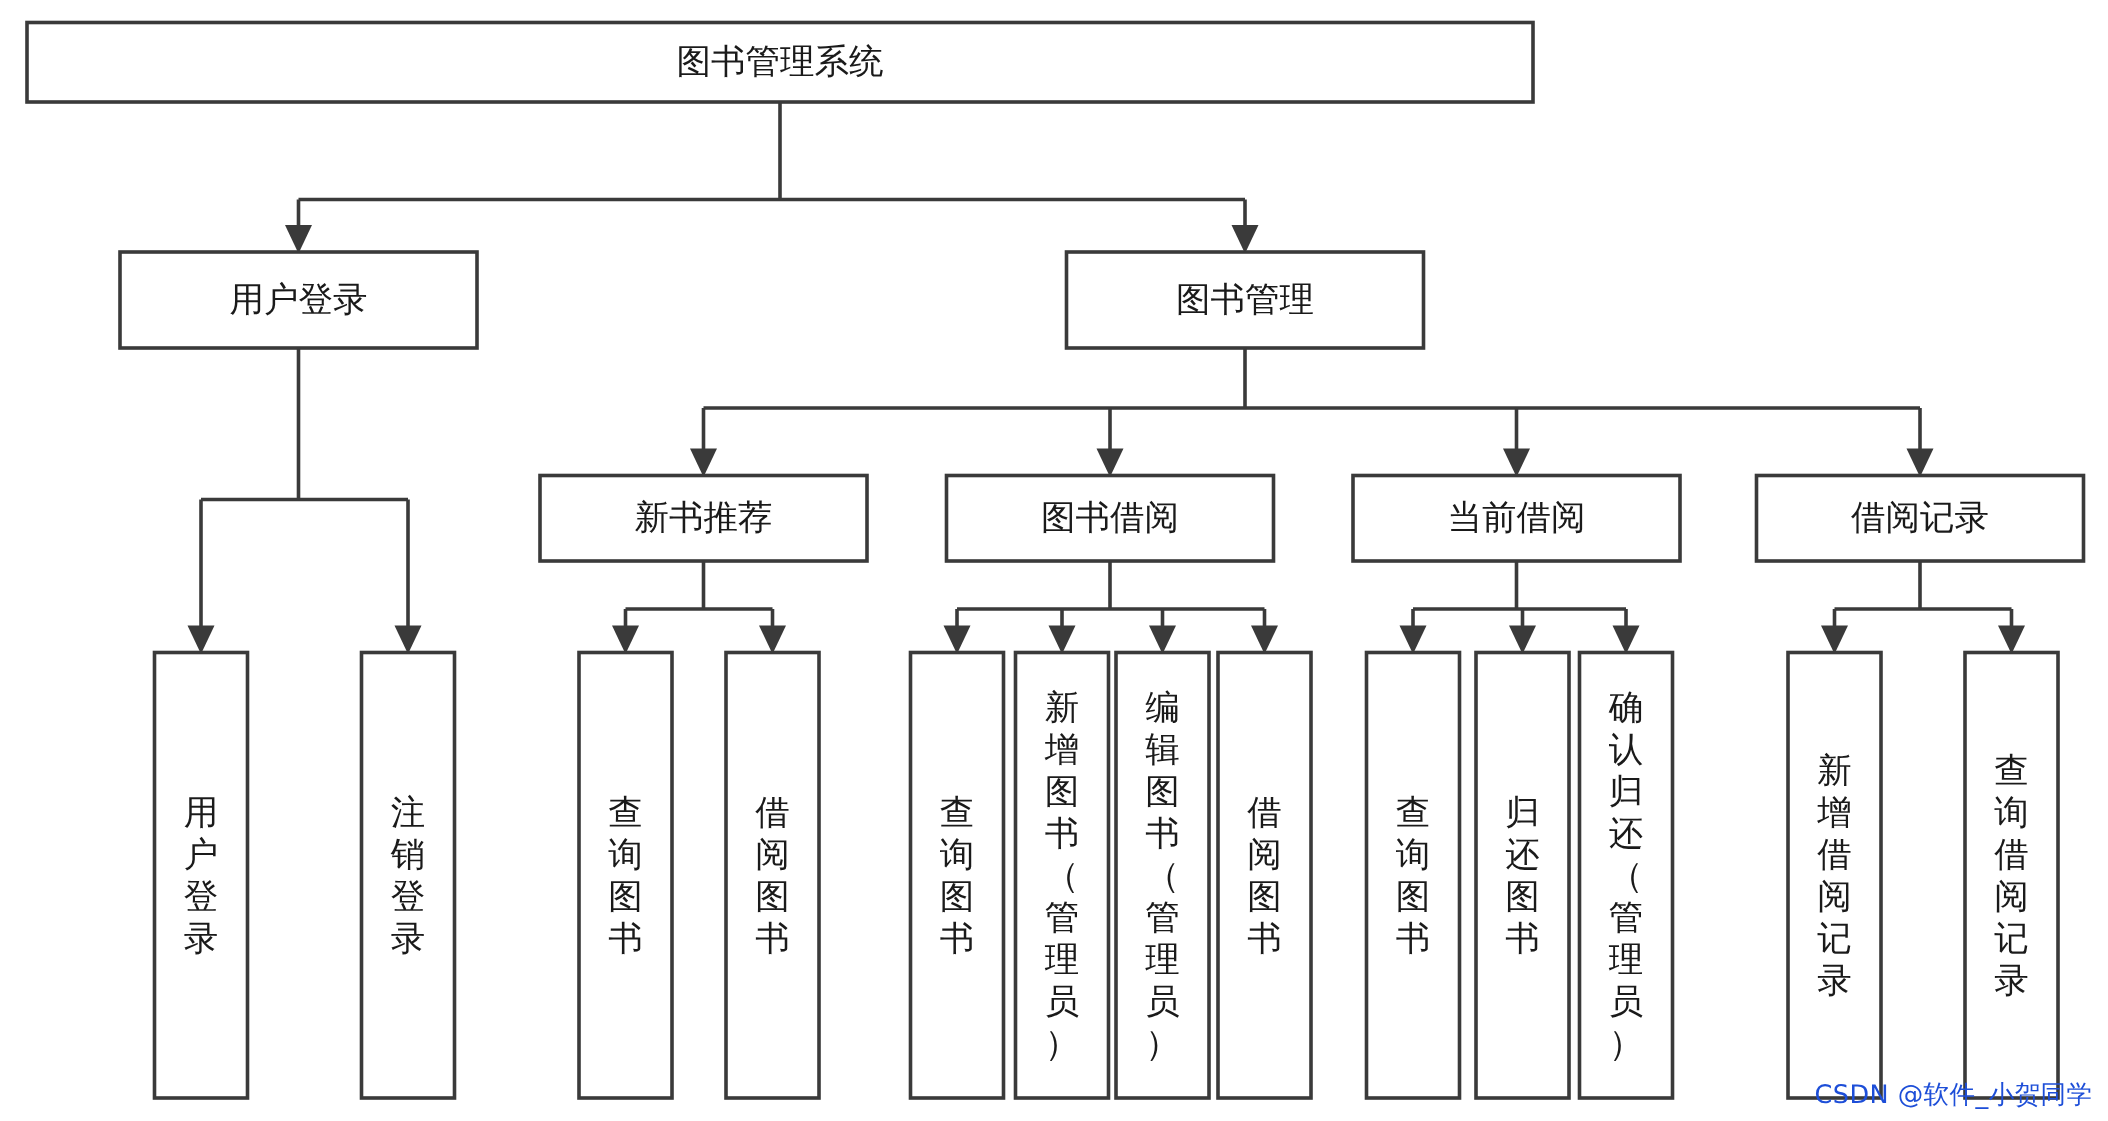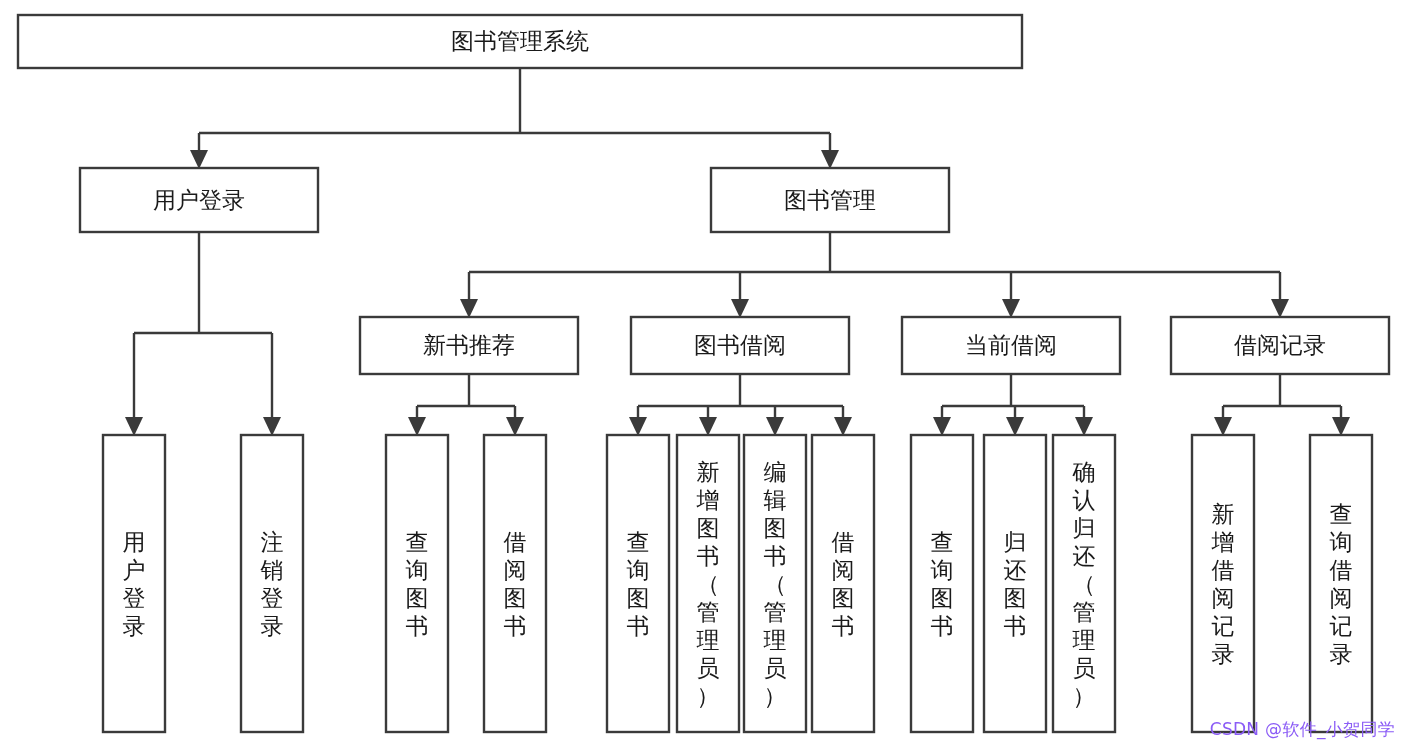--- a/index.html
+++ b/index.html
@@ -53,21 +53,21 @@
     stroke-linecap: butt;
   }
   .arrow-head {
     fill: #3a3a3a;
     stroke: none;
   }
   .watermark-text {
     position: absolute;
     right: 10px;
     bottom: 6px;
-    color: #8b5cf6;
+    color: #1d4ed8;
     font-size: 17px;
     font-family: "DejaVu Sans", "Liberation Sans", sans-serif;
     white-space: nowrap;
     letter-spacing: 0.3px;
   }
 </style>
 </head>
 <body>
 
 <div id="diagram-root">

